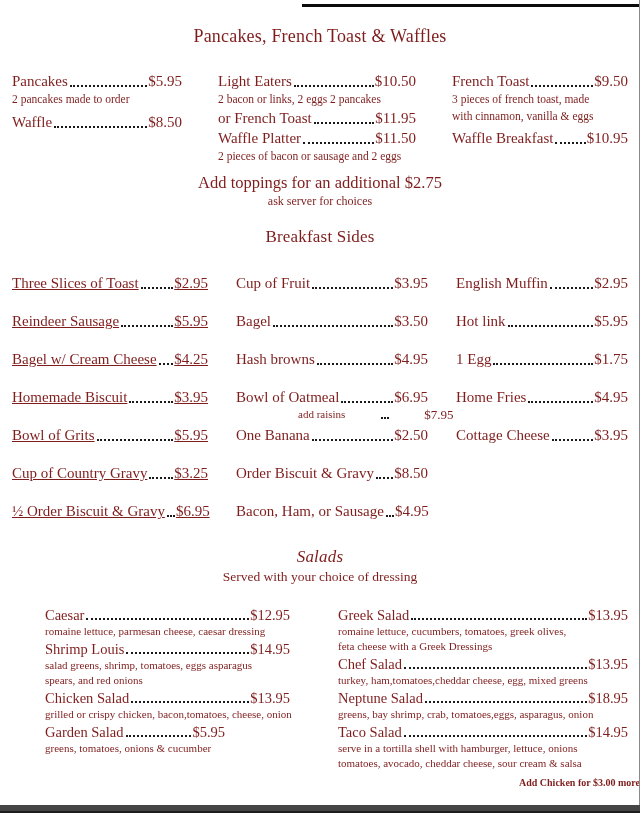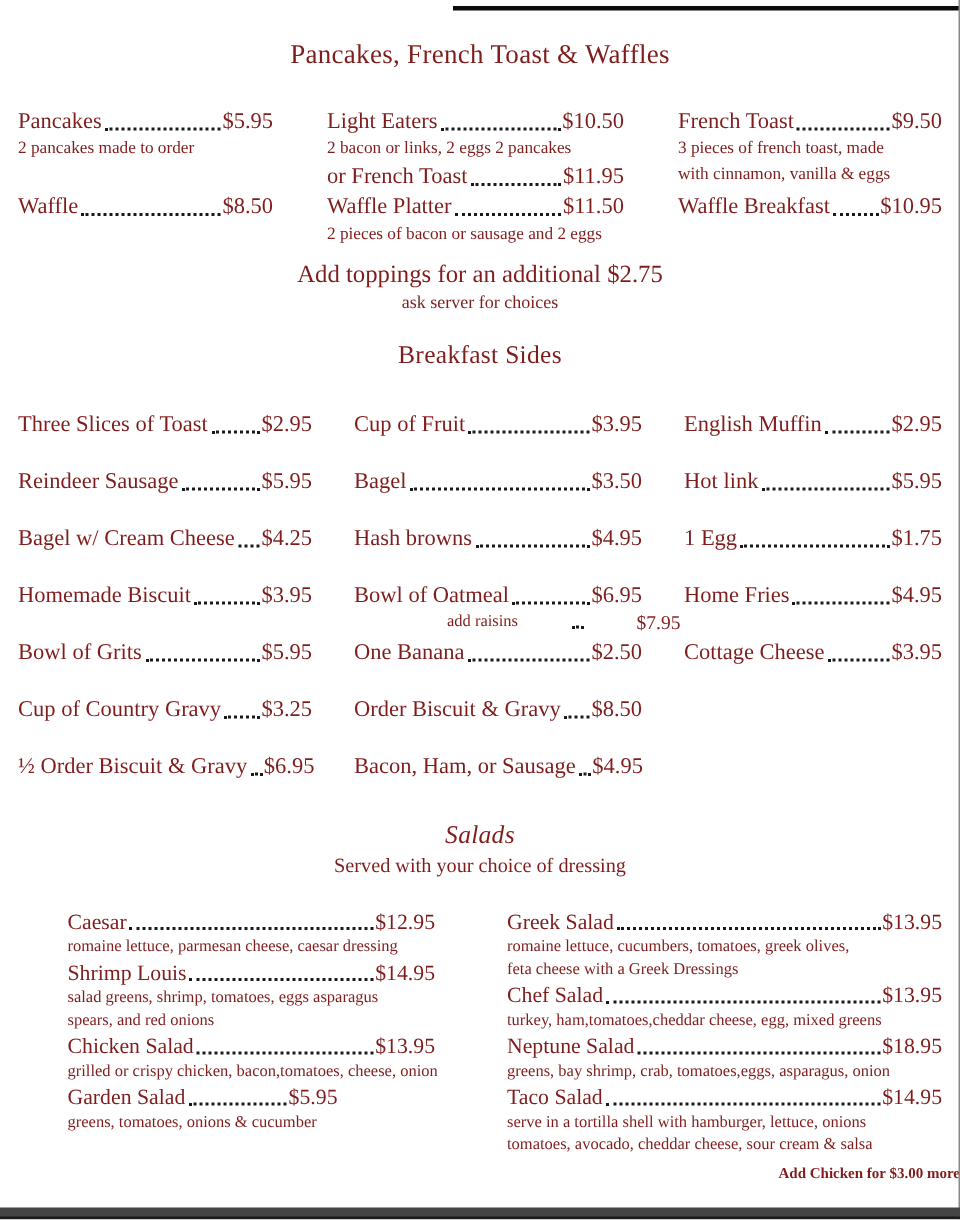--- a/index.html
+++ b/index.html
@@ -26,29 +26,29 @@
   .note { text-align: center; font-size: 16.5px; margin-top: 8px; }
   .subnote { text-align: center; font-size: 12px; margin-top: 1px; }
   .footnote { text-align: right; font-size: 10px; font-weight: bold; margin-top: 6px; }
 
   .cols { display: flex; justify-content: space-between; padding: 0 12px; }
   .s1 { margin-top: 24px; }
   .s2 { margin-top: 26px; }
   .s3 { margin-top: 20px; }
 
   .w170 { width: 170px; } .w198 { width: 198px; } .w176 { width: 176px; }
-  .w196 { width: 196px; } .w192 { width: 192px; } .w172 { width: 172px; }
+  .w196 { width: 196px; text-decoration: underline; } .w192 { width: 192px; } .w172 { width: 172px; }
   .w312 { width: 312px; margin-left: 33px; } .w290 { width: 290px; }
 
   .it { display: flex; align-items: flex-end; }
   .nm, .pr { font-size: 15px; line-height: 20px; white-space: nowrap; }
   .ld { flex: 1 1 8px; border-bottom: 2px dotted #1a1a1a; margin: 0 1px 4px 2px; min-width: 8px; }
   .ds { font-size: 11.5px; line-height: 17px; white-space: nowrap; }
 
-  .gt20 { margin-top: 20px; }
+  .gt20 { margin-top: 4px; }
   .gt3 { margin-top: 3px; }
 
   .slot { height: 38px; }
   .sub { padding-left: 62px; gap: 34px; }
   .sub .nm { font-size: 11px; line-height: 15px; }
   .sub .pr { font-size: 13px; line-height: 15px; }
   .sub .ld { margin-bottom: 3px; }
 
   .s3 .nm, .s3 .pr { font-size: 14.5px; line-height: 17px; }
   .s3 .ds { font-size: 11px; line-height: 15px; }

